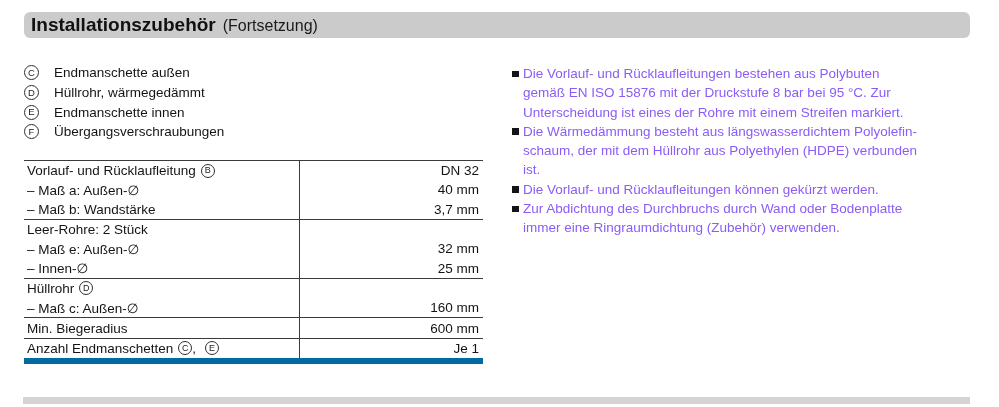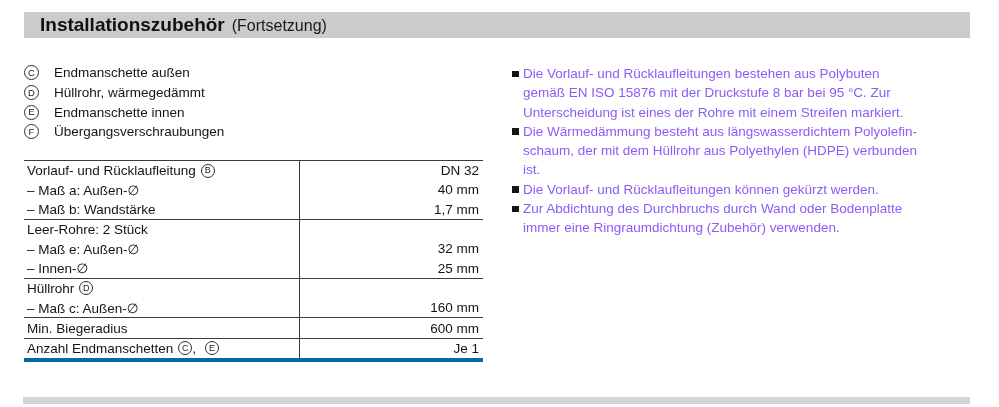--- a/index.html
+++ b/index.html
@@ -5,22 +5,22 @@
   html, body { margin: 0; padding: 0; background: #ffffff; }
   body {
     width: 999px; height: 407px; position: relative; overflow: hidden;
     font-family: "Liberation Sans", sans-serif; color: #141414;
     -webkit-font-smoothing: antialiased;
   }
 
   
   .topbar {
     position: absolute; left: 24px; top: 12px; width: 946px; height: 26px;
-    background: #cbcbcb; line-height: 26px; padding-left: 16px;
-    box-sizing: border-box; white-space: nowrap;
+    background: #cbcbcb; line-height: 26px; padding-left: 7px;
+    box-sizing: border-box; white-space: nowrap; border-radius: 6px;
   }
   .topbar .title   { font-size: 19px; font-weight: bold; color: #111; }
   .topbar .subtitle{ font-size: 16px; margin-left: 7px; color: #1a1a1a; }
 
   
   .circ {
     display: inline-flex; align-items: center; justify-content: center;
     width: 14px; height: 14px; border: 1.2px solid #2f2f2f; border-radius: 50%;
     font-size: 9px; line-height: 1; color: #222; flex: none; box-sizing: border-box;
     background: #fff;
@@ -31,21 +31,21 @@
     position: absolute; left: 24px; top: 63px; margin: 0; padding: 0; list-style: none;
   }
   .legend li {
     display: flex; align-items: center; height: 19.7px; font-size: 13.5px;
   }
   .legend .circ { width: 15px; height: 15px; font-size: 9.5px; margin-right: 15px; }
 
   
   .spec-table {
     position: absolute; left: 24px; top: 160px; width: 459px;
-    font-size: 13.5px; border-bottom: 4px solid #0369a1; position: absolute;
+    font-size: 13.5px; border-bottom: 6px solid #0369a1; position: absolute;
   }
   .spec-table::after {
     content: ""; position: absolute; left: 274.5px; top: 0; bottom: 0;
     width: 1.5px; background: #3b3b3b;
   }
   .sec { border-top: 1.5px solid #3b3b3b; }
   .tr  { display: flex; height: 19.3px; align-items: center; }
   .td-l {
     width: 274px; box-sizing: border-box; padding-left: 3px;
     display: flex; align-items: center; white-space: nowrap; overflow: hidden;
@@ -114,21 +114,21 @@
       <div class="tr">
         <div class="td-l">
           <span>– Maß a: Außen-∅</span>
         </div>
         <div class="td-r">40 mm</div>
       </div>
       <div class="tr">
         <div class="td-l">
           <span>– Maß b: Wandstärke</span>
         </div>
-        <div class="td-r">1,7 mm</div>
+        <div class="td-r">3,7 mm</div>
       </div>
     </div>
 
     <div class="sec">
       <div class="tr">
         <div class="td-l">
           <span>Leer-Rohre: 2 Stück</span>
         </div>
         <div class="td-r"></div>
       </div>

